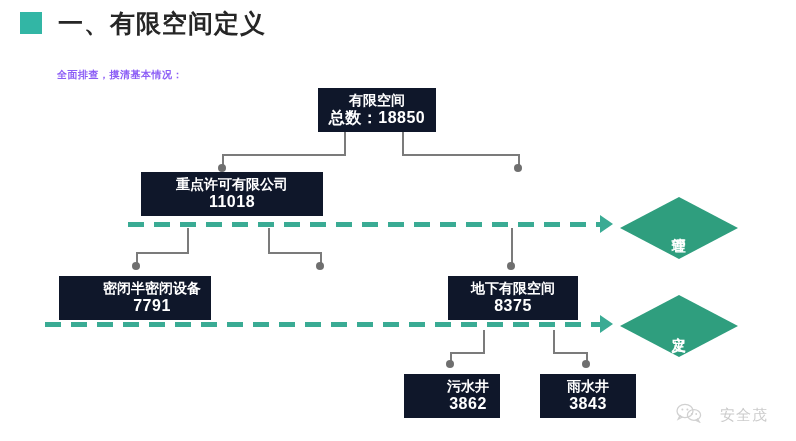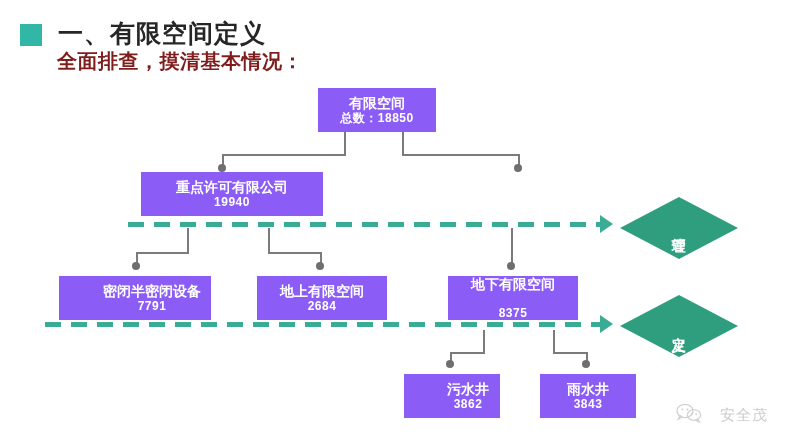--- a/index.html
+++ b/index.html
@@ -15,75 +15,75 @@
     font-family: "Liberation Sans", "DejaVu Sans", sans-serif;
     -webkit-font-smoothing: antialiased;
   }
 
   
   #header {
     position: absolute;
     left: 0; top: 0;
     width: 796px; height: 46px;
     display: flex;
-    align-items: flex-end;
+    align-items: center;
   }
   #header-bullet {
     width: 22px; height: 22px;
     margin-left: 20px;
     background: #32b6a5;
   }
   #header-title {
     margin-left: 16px;
     font-size: 25px;
     font-weight: bold;
     color: #262626;
     letter-spacing: 1px;
     line-height: 1;
   }
 
   #subtitle {
     position: absolute;
-    left: 57px; top: 48px;
-    font-size: 20px;
-    font-weight: bold;
-    color: #7f1d1d;
+    left: 57px; top: 68px;
+    font-size: 10px;
+    font-weight: bold;
+    color: #8b5cf6;
     letter-spacing: 0.5px;
   }
 
   
   #diagram {
     position: absolute;
     left: 0; top: 0;
     width: 796px; height: 441px;
   }
 
   .node {
     position: absolute;
-    background: #8b5cf6;
+    background: #0f172a;
     color: #ffffff;
     text-align: center;
     font-weight: bold;
     display: flex;
     flex-direction: column;
     justify-content: center;
     align-items: center;
     box-sizing: border-box;
     line-height: 1.18;
   }
   .node .n-label { font-size: 14px; white-space: nowrap; }
-  .node .n-value { font-size: 12px; letter-spacing: 0.5px; }
+  .node .n-value { font-size: 16px; letter-spacing: 0.5px; }
 
   
   #node-root      { left: 318px; top: 88px;  width: 118px; height: 44px; }
   #node-key-lic   { left: 141px; top: 172px; width: 182px; height: 44px; }
   #node-lic       { left: 440px; top: 172px; width: 156px; height: 44px; }
   #node-sealed    { left: 59px;  top: 276px; width: 152px; height: 44px; padding-left: 34px; }
   #node-above     { left: 257px; top: 276px; width: 130px; height: 44px; }
-  #node-below     { left: 448px; top: 276px; width: 130px; height: 44px; justify-content: space-between; }
+  #node-below     { left: 448px; top: 276px; width: 130px; height: 44px; }
   #node-sewage    { left: 404px; top: 374px; width: 96px;  height: 44px; padding-left: 32px; }
   #node-rain      { left: 540px; top: 374px; width: 96px;  height: 44px; }
 
   
   .diamond {
     position: absolute;
     width: 118px; height: 62px;
   }
   .diamond .d-shape {
     position: absolute;
@@ -206,33 +206,29 @@
   <div class="dash-line" style="left:45px; top:322px; width:555px;"></div>
   <div class="dash-arrow" style="left:600px; top:315px;"></div>
 
   <div class="node" id="node-root">
     <span class="n-label">有限空间</span>
     <span class="n-value">总数：18850</span>
   </div>
 
   <div class="node" id="node-key-lic">
     <span class="n-label">重点许可有限公司</span>
-    <span class="n-value">19940</span>
+    <span class="n-value">11018</span>
   </div>
 
 
   <div class="node" id="node-sealed">
     <span class="n-label">密闭半密闭设备</span>
     <span class="n-value">7791</span>
   </div>
 
-  <div class="node" id="node-above">
-    <span class="n-label">地上有限空间</span>
-    <span class="n-value">2684</span>
-  </div>
 
   <div class="node" id="node-below">
     <span class="n-label">地下有限空间</span>
     <span class="n-value">8375</span>
   </div>
 
   <div class="node" id="node-sewage">
     <span class="n-label">污水井</span>
     <span class="n-value">3862</span>
   </div>

